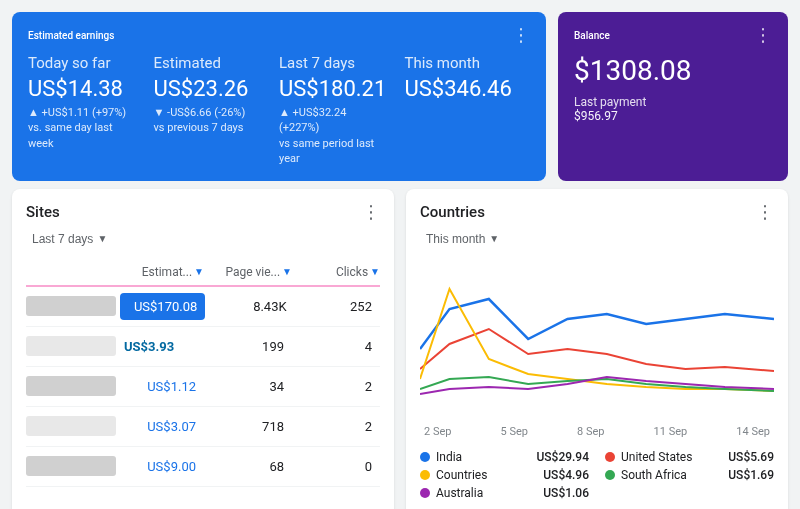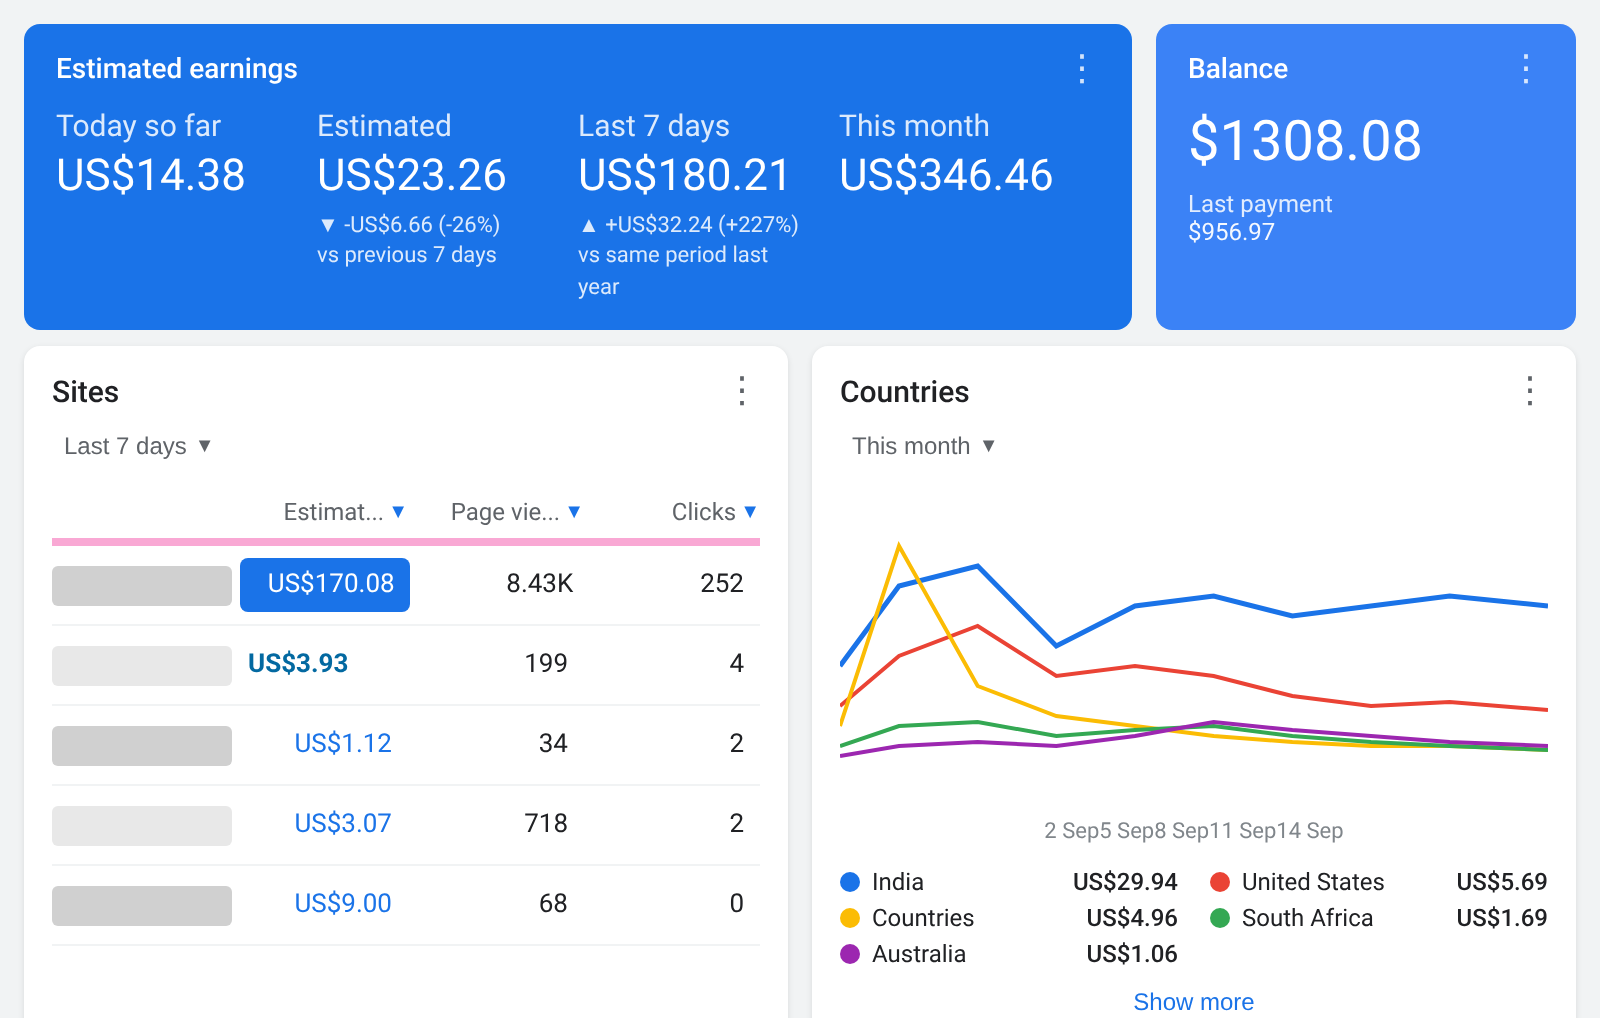--- a/index.html
+++ b/index.html
@@ -13,37 +13,37 @@
 
     .card-earnings {
       background: #1a73e8;
       color: white;
       border-radius: 8px;
       padding: 14px 16px;
       flex: 1;
     }
 
     .card-balance {
-      background: #3b82f6;
+      background: #4c1d95;
       color: white;
       border-radius: 8px;
       padding: 14px 16px;
-      width: 210px;
+      width: 230px;
       flex-shrink: 0;
     }
 
     .card-header {
       display: flex;
       justify-content: space-between;
       align-items: center;
       margin-bottom: 10px;
     }
 
     .card-title {
-      font-size: 14px;
+      font-size: 10px;
       font-weight: 500;
     }
 
     .three-dots {
       cursor: pointer;
       font-size: 18px;
       color: rgba(255,255,255,0.8);
       line-height: 1;
     }
 
@@ -132,21 +132,21 @@
     }
 
     .chevron { font-size: 10px; }
 
     .table-container {
       overflow: hidden;
     }
 
     .table-header {
       display: flex;
-      border-bottom: 4px solid #f9a8d4;
+      border-bottom: 2px solid #f9a8d4;
       padding: 6px 0;
     }
 
     .th-spacer { width: 90px; flex-shrink: 0; }
 
     .th {
       display: flex;
       align-items: center;
       gap: 2px;
       font-size: 12px;
@@ -215,21 +215,21 @@
       overflow: hidden;
     }
 
     .chart-svg {
       width: 100%;
       height: 100%;
     }
 
     .chart-xaxis {
       display: flex;
-      justify-content: center;
+      justify-content: space-between;
       padding: 0 4px;
       margin-bottom: 12px;
     }
 
     .chart-xaxis span {
       font-size: 11px;
       color: #80868b;
     }
 
     .legend-grid {
@@ -289,20 +289,24 @@
 
   <div class="card-earnings">
     <div class="card-header">
       <span class="card-title">Estimated earnings</span>
       <span class="three-dots">⋮</span>
     </div>
     <div class="earnings-grid">
       <div class="earnings-item">
         <div class="earnings-label">Today so far</div>
         <div class="earnings-value">US$14.38</div>
+        <div class="earnings-change">
+          <span>▲ +US$1.11 (+97%)</span><br>
+          <span>vs. same day last week</span>
+        </div>
       </div>
       <div class="earnings-item">
         <div class="earnings-label">Estimated</div>
         <div class="earnings-value">US$23.26</div>
         <div class="earnings-change">
           <span>▼ -US$6.66 (-26%)</span><br>
           <span>vs previous 7 days</span>
         </div>
       </div>
       <div class="earnings-item">

